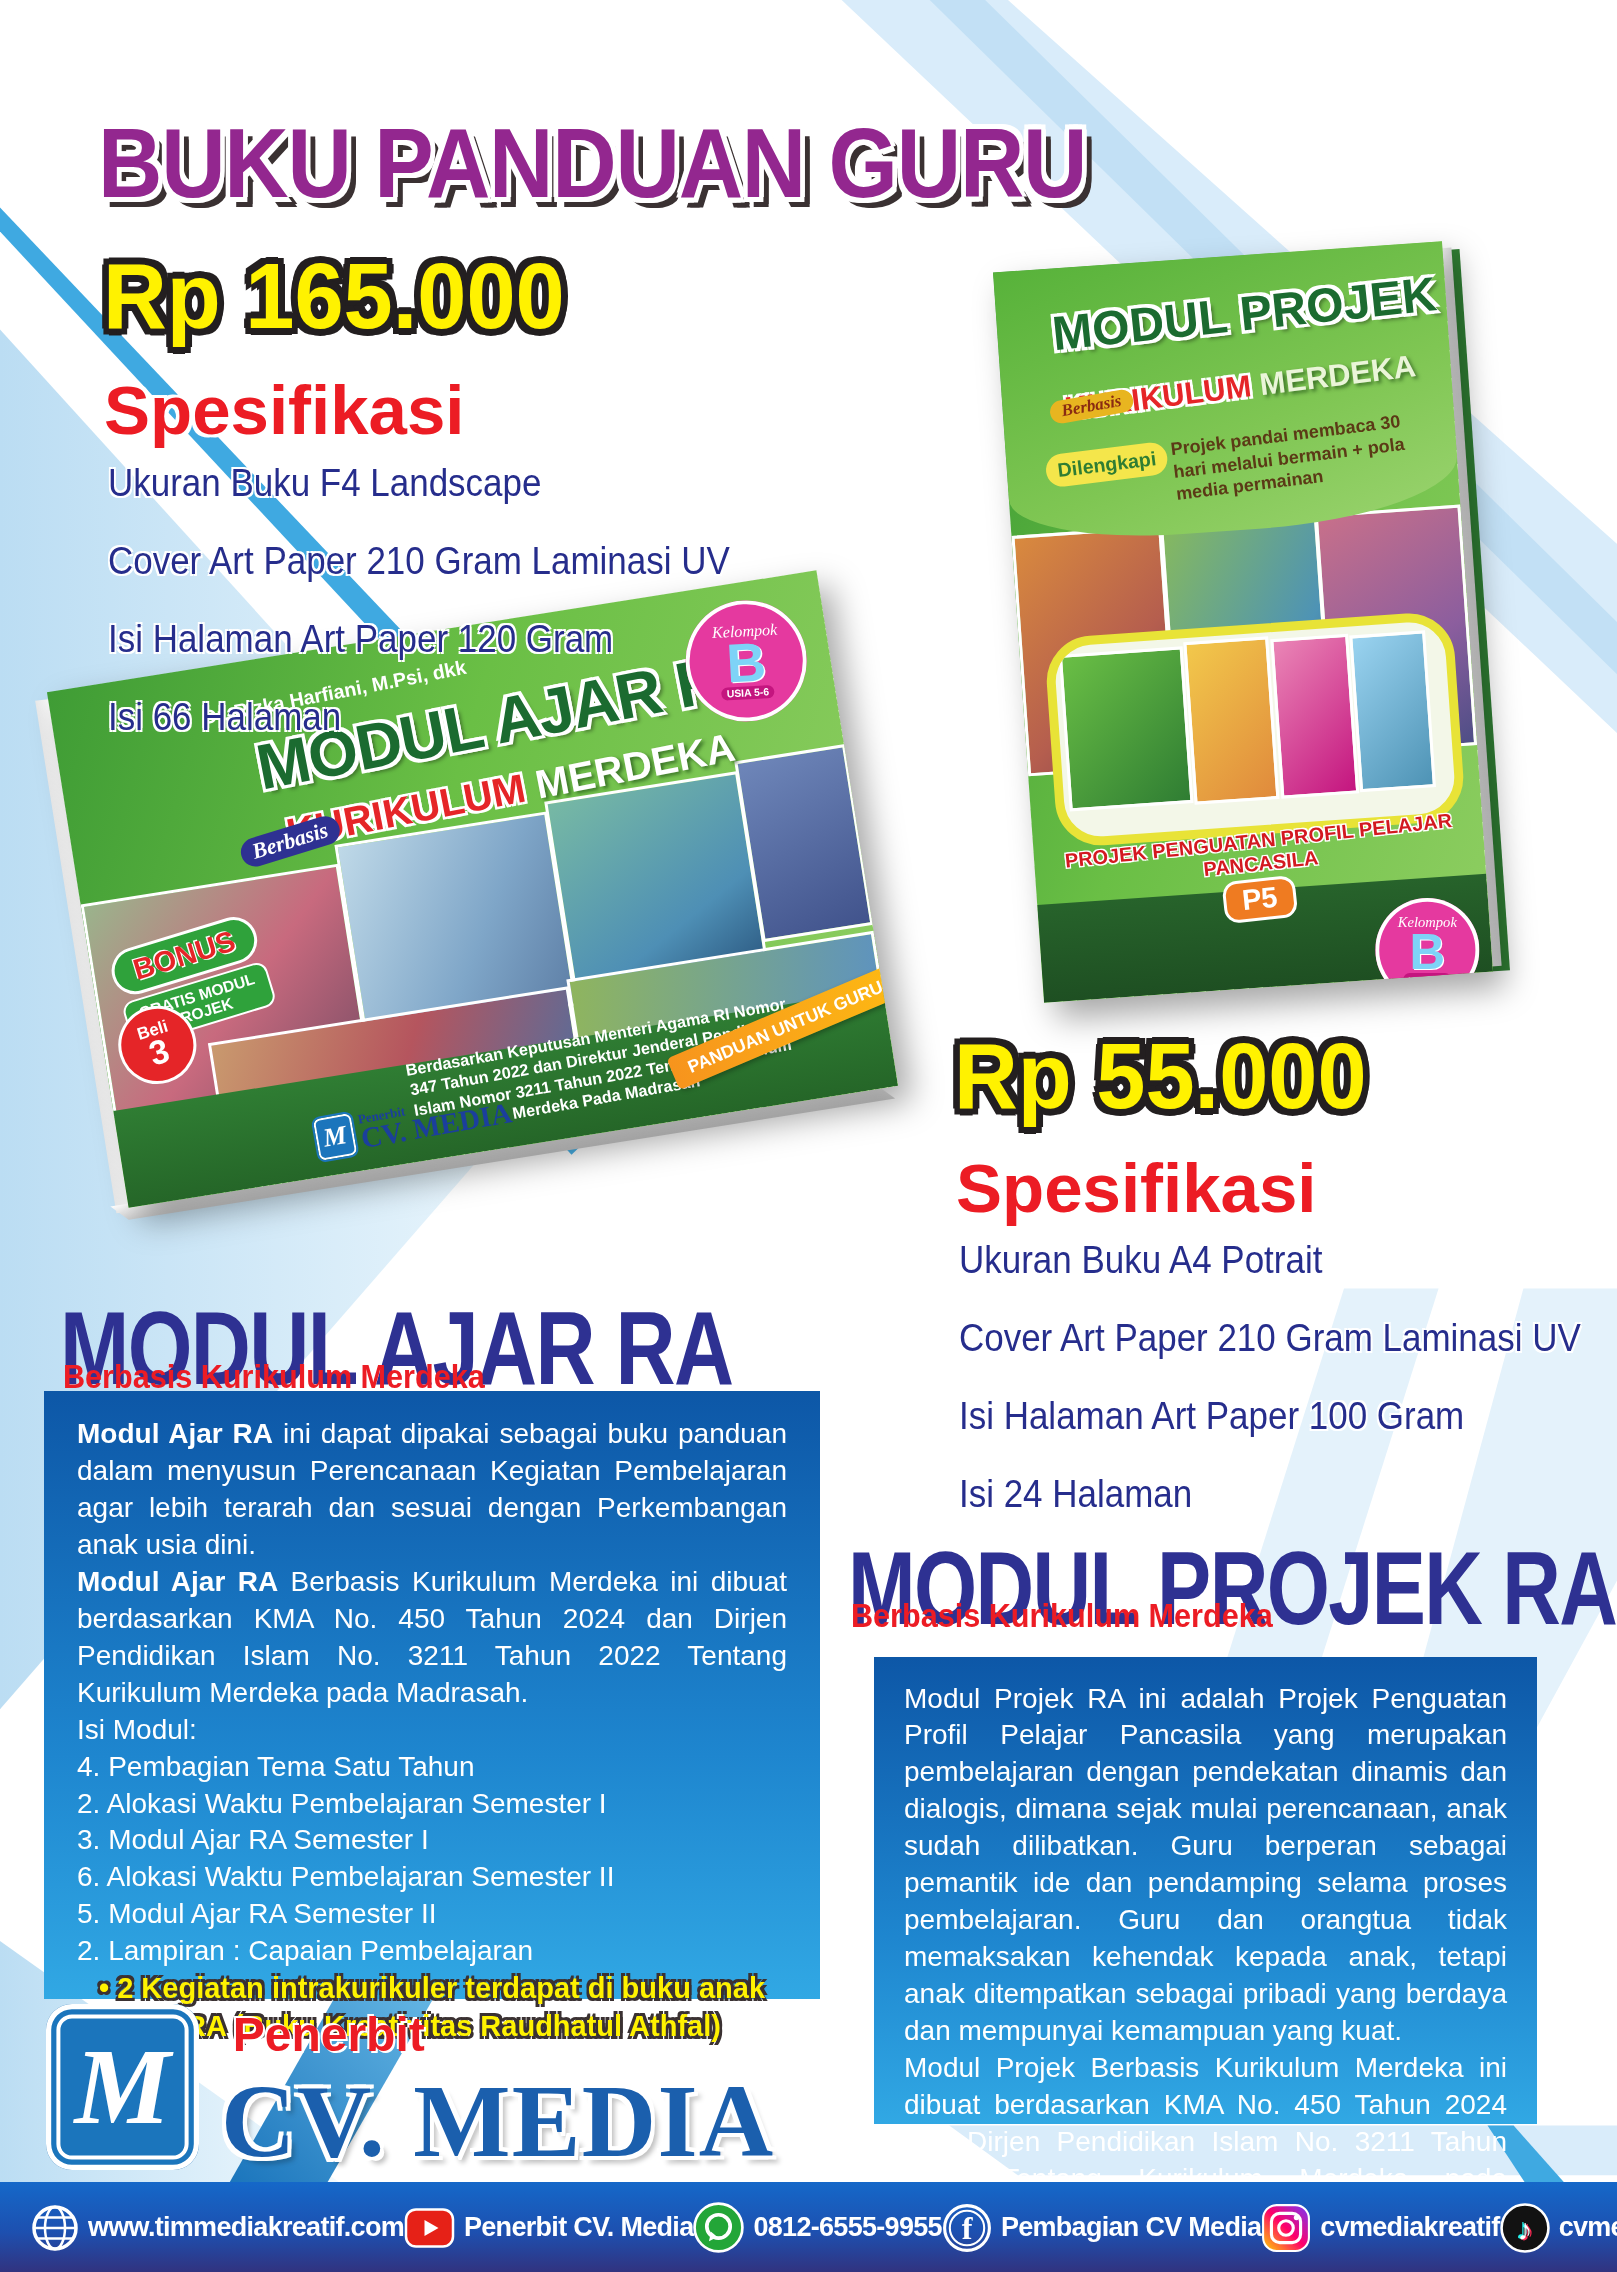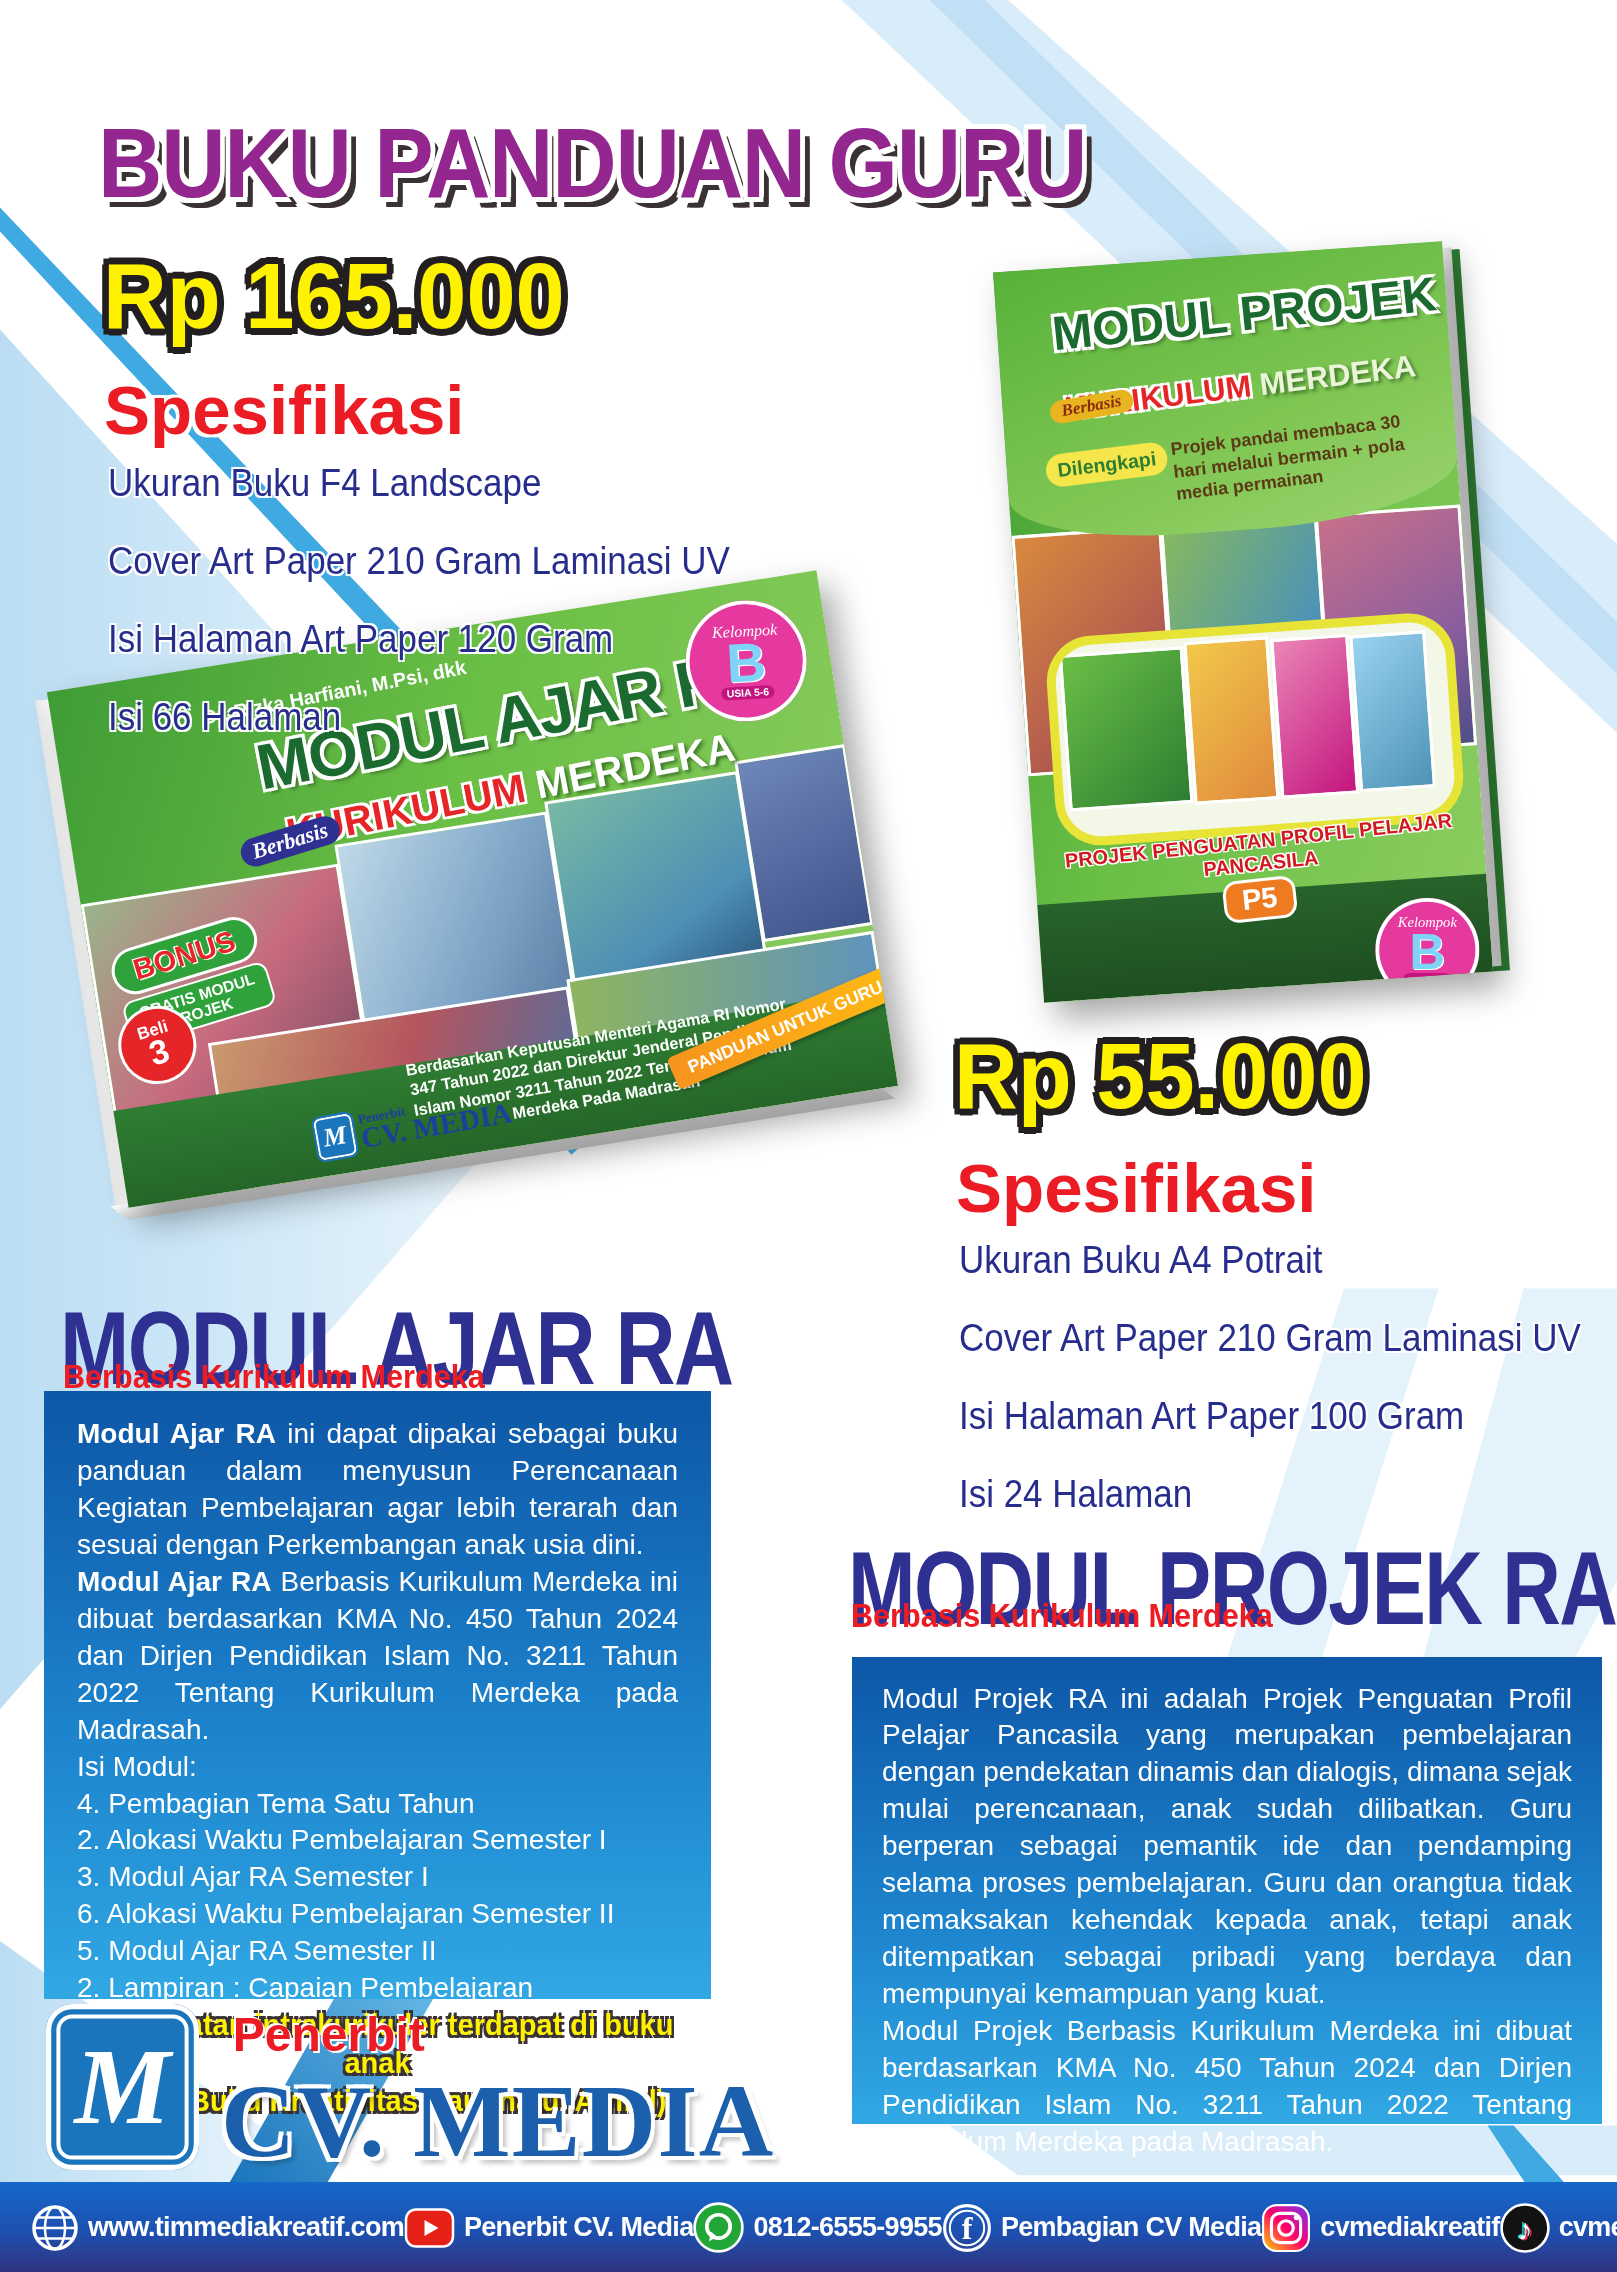--- a/index.html
+++ b/index.html
@@ -238,21 +238,21 @@
     <div class="beli">
       <span class="s">Beli</span>
       <span class="n">3</span>
     </div>
   </div>
 </div>
 
 <h2 class="abs prod-heading" style="left:60px;top:1203px;"><span class="sx" style="transform:scaleX(.8);">MODUL AJAR RA</span></h2>
 <h3 class="abs prod-sub" style="left:63px;top:1323px;"><span class="sx" style="transform:scaleX(.9);">Berbasis Kurikulum Merdeka</span></h3>
 
-<div class="abs desc-box" style="left:44px;top:1391px;width:667px;height:608px;padding:25px 33px;">
+<div class="abs desc-box" style="left:44px;top:1391px;width:776px;height:608px;padding:25px 33px;">
   <p><span class="b">Modul Ajar RA</span><span> ini dapat dipakai sebagai buku panduan dalam menyusun Perencanaan Kegiatan Pembelajaran agar lebih terarah dan sesuai dengan Perkembangan anak usia dini.</span></p>
   <p><span class="b">Modul Ajar RA</span><span> Berbasis Kurikulum Merdeka ini dibuat berdasarkan KMA No. 450 Tahun 2024 dan Dirjen Pendidikan Islam No. 3211 Tahun 2022 Tentang Kurikulum Merdeka pada Madrasah.</span></p>
   <p style="text-align:left;">Isi Modul:</p>
   <ol>
     <li>4. Pembagian Tema Satu Tahun</li>
     <li>2. Alokasi Waktu Pembelajaran Semester I</li>
     <li>3. Modul Ajar RA Semester I</li>
     <li>6. Alokasi Waktu Pembelajaran Semester II</li>
     <li>5. Modul Ajar RA Semester II</li>
     <li>2. Lampiran : Capaian Pembelajaran</li>
@@ -311,21 +311,21 @@
 <ul class="abs specs" style="left:959px;top:1239px;">
   <li><span class="sx">Ukuran Buku A4 Potrait</span></li>
   <li><span class="sx">Cover Art Paper 210 Gram Laminasi UV</span></li>
   <li><span class="sx">Isi Halaman Art Paper 100 Gram</span></li>
   <li><span class="sx">Isi 24 Halaman</span></li>
 </ul>
 
 <h2 class="abs prod-heading" style="left:848px;top:1443px;"><span class="sx" style="transform:scaleX(.78);">MODUL PROJEK RA</span></h2>
 <h3 class="abs prod-sub" style="left:851px;top:1562px;"><span class="sx" style="transform:scaleX(.9);">Berbasis Kurikulum Merdeka</span></h3>
 
-<div class="abs desc-box" style="left:852px;top:1657px;width:750px;height:467px;padding:23.5px 30px;">
+<div class="abs desc-box" style="left:874px;top:1657px;width:663px;height:467px;padding:23.5px 30px;">
   <p>Modul Projek RA ini adalah Projek Penguatan Profil Pelajar Pancasila yang merupakan pembelajaran dengan pendekatan dinamis dan dialogis, dimana sejak mulai perencanaan, anak sudah dilibatkan. Guru berperan sebagai pemantik ide dan pendamping selama proses pembelajaran. Guru dan orangtua tidak memaksakan kehendak kepada anak, tetapi anak ditempatkan sebagai pribadi yang berdaya dan mempunyai kemampuan yang kuat.</p>
   <p>Modul Projek Berbasis Kurikulum Merdeka ini dibuat berdasarkan KMA No. 450 Tahun 2024 dan Dirjen Pendidikan Islam No. 3211 Tahun 2022 Tentang Kurikulum Merdeka pada Madrasah.</p>
 </div>
 
 <div class="abs publisher">
   <div class="pm-big">M</div>
   <div class="ptxt">
     <div class="pen">Penerbit</div>
     <div class="pname">CV. MEDIA</div>
   </div>

